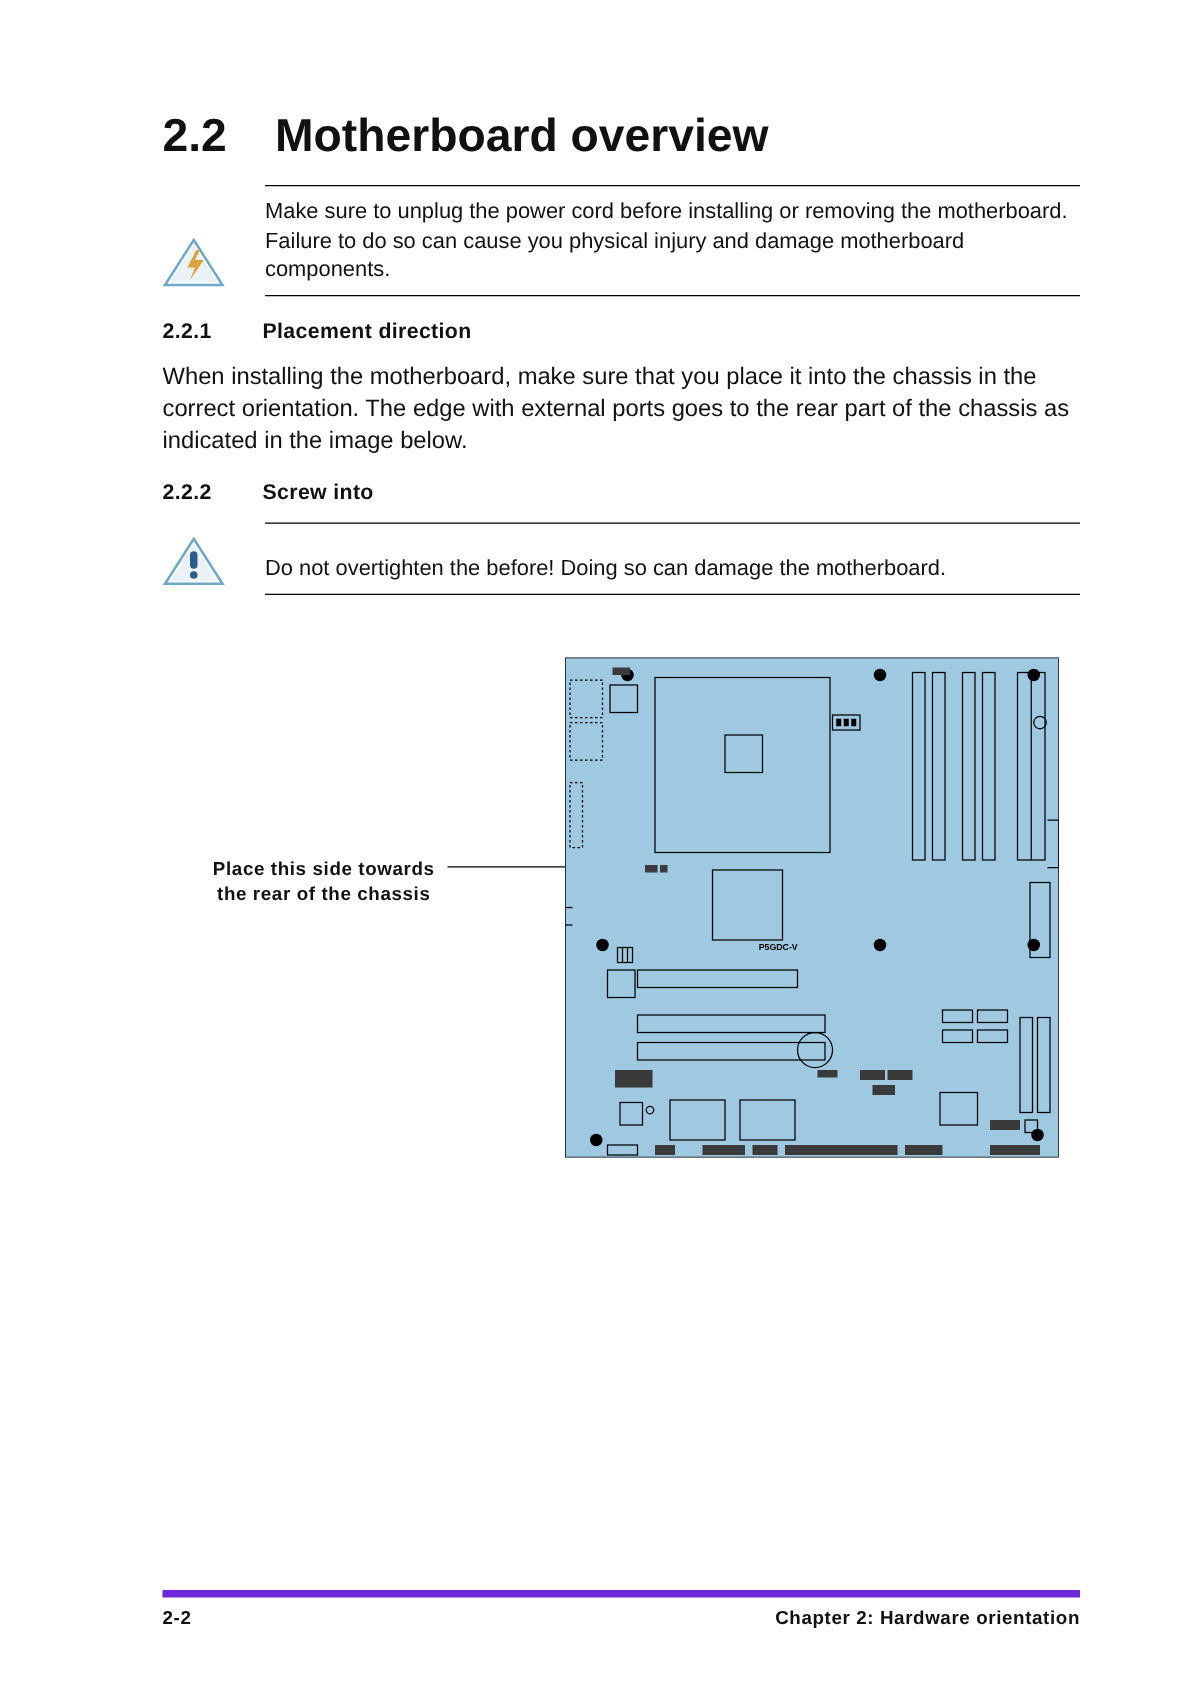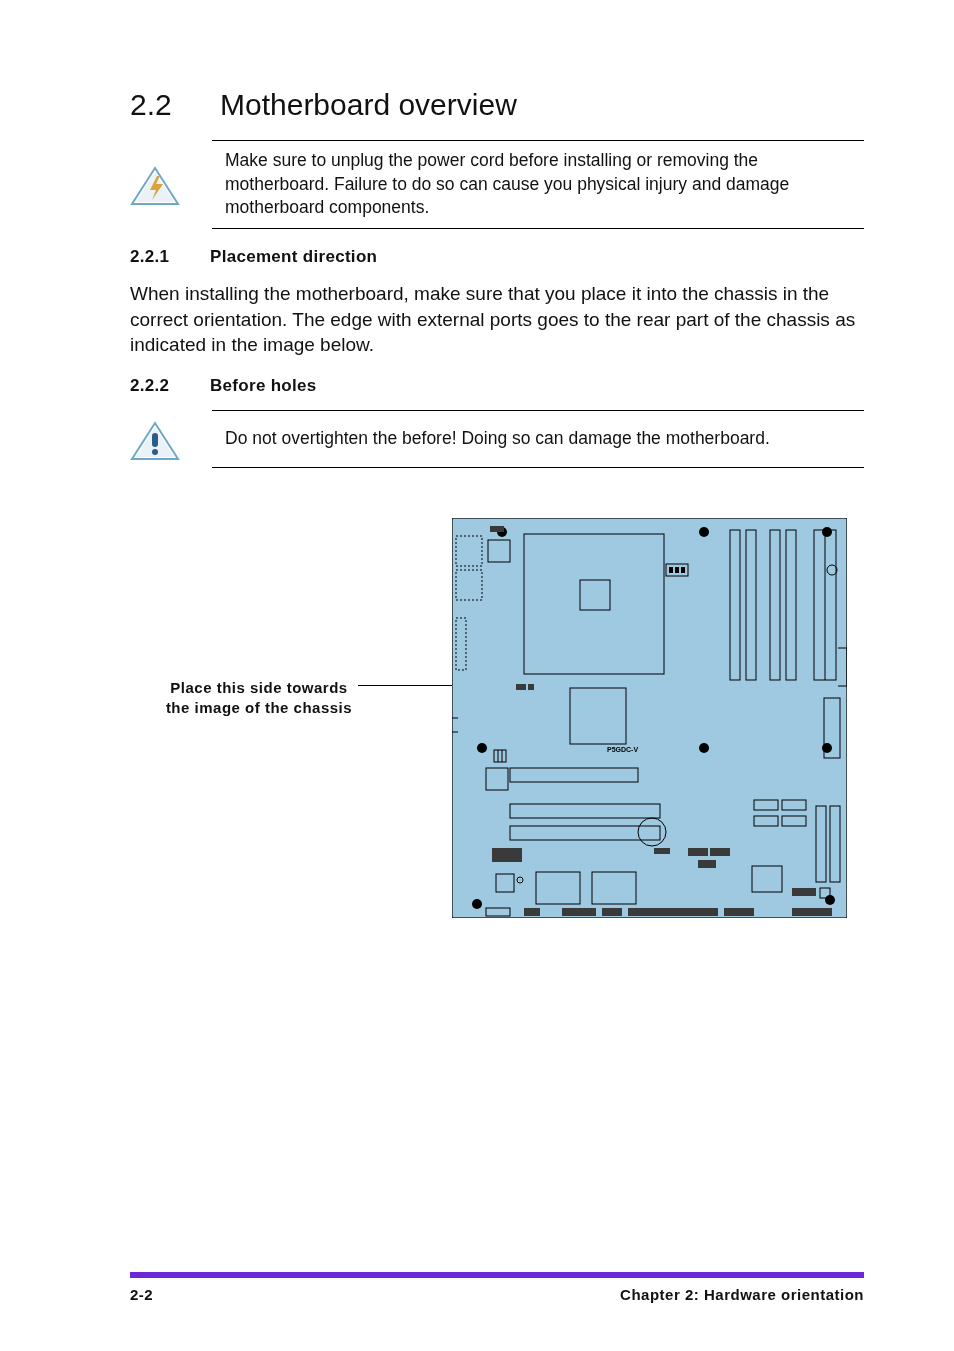--- a/index.html
+++ b/index.html
@@ -1,23 +1,23 @@
 <!DOCTYPE html>
 <html><head>
 <meta charset="utf-8">
 <style>
   * { margin: 0; padding: 0; box-sizing: border-box; }
   html, body { width: 954px; height: 1351px; background: #fff; font-family: Arial, Helvetica, sans-serif; color: #111; }
   .page { padding: 88px 90px 40px 130px; position: relative; height: 100%; }
-  .h1 { font-size: 30px; font-weight: 400; margin-bottom: 18px; }
+  .h1 { font-size: 37px; font-weight: 700; margin-bottom: 18px; }
   .h1-num { display: inline-block; width: 90px; }
   .body-p { font-size: 19px; line-height: 1.35; margin-bottom: 14px; }
   .callout { margin: 6px 0 18px 0; }
   .callout .rule { border-top: 1px solid #000; margin-left: 82px; }
-  .callout-row { display: flex; align-items: center; margin-top: 8px; gap: 13px; }
+  .callout-row { display: flex; align-items: flex-end; margin-top: 8px; }
   .callout-icon { width: 50px; height: 38px; flex-shrink: 0; margin-right: 32px; margin-top: 2px; }
   .callout-text { font-size: 17.5px; line-height: 1.35; padding-right: 4px; }
   .h2 { font-size: 17px; font-weight: 700; margin: 18px 0 14px 0; letter-spacing: 0.3px; }
   .h2-num { display: inline-block; width: 80px; }
   .diagram-area { position: relative; margin-top: 40px; height: 430px; }
   .diagram-label { position: absolute; left: 14px; top: 170px; width: 230px; font-size: 15px; font-weight: 700; line-height: 1.35; letter-spacing: 0.5px; text-align: center; }
   .leader { position: absolute; left: 228px; top: 177px; width: 95px; height: 0; border-top: 1px solid #000; }
   .mobo { position: absolute; left: 322px; top: 10px; width: 395px; height: 400px; }
   .footer { position: absolute; bottom: 48px; left: 130px; right: 90px; border-top: 6px solid #6d28d9; display: flex; justify-content: space-between; padding-top: 8px; font-size: 15px; font-weight: 700; letter-spacing: 0.5px; }
 </style>
@@ -45,21 +45,21 @@
     </div>
     <div class="rule" style="margin-top:8px"></div>
   </div>
 
   <div class="h2">
     <span class="h2-num">2.2.1</span><span>Placement direction</span>
   </div>
   <p class="body-p">When installing the motherboard, make sure that you place it into the chassis in the correct orientation. The edge with external ports goes to the rear part of the chassis as indicated in the image below.</p>
 
   <div class="h2">
-    <span class="h2-num">2.2.2</span><span>Before holes</span>
+    <span class="h2-num">2.2.2</span><span>Screw into</span>
   </div>
 
   <div class="callout">
     <div class="rule"></div>
     <div class="callout-row">
       <span class="callout-icon">
         <svg viewBox="0 0 50 40" width="50" height="40">
           <polygon points="25,2 48,38 2,38" fill="none" stroke="#6fa8c7" stroke-width="2"></polygon>
           <polygon points="25,6 44,36 6,36" fill="#6fa8c7" fill-opacity="0.15"></polygon>
           <rect x="22" y="12" width="6" height="14" rx="3" fill="#2a5d88"></rect>
@@ -67,21 +67,21 @@
         </svg>
       </span>
       <div class="callout-text">Do not overtighten the before! Doing so can damage the motherboard.</div>
     </div>
     <div class="rule" style="margin-top:8px"></div>
   </div>
 
   <div class="diagram-area">
     <div class="diagram-label">
       <div>Place this side towards</div>
-      <div>the image of the chassis</div>
+      <div>the rear of the chassis</div>
     </div>
     <div class="leader"></div>
 
     <div class="mobo">
       <svg viewBox="0 0 395 400" width="395" height="400">
         <rect x="0" y="0" width="395" height="400" fill="#9fc9e0" stroke="#000" stroke-width="1.2"></rect>
 
         <rect x="4" y="18" width="26" height="30" fill="none" stroke="#000" stroke-width="1" stroke-dasharray="2,2"></rect>
         <rect x="4" y="52" width="26" height="30" fill="none" stroke="#000" stroke-width="1" stroke-dasharray="2,2"></rect>
         <rect x="4" y="100" width="10" height="52" fill="none" stroke="#000" stroke-width="1" stroke-dasharray="2,2"></rect>

